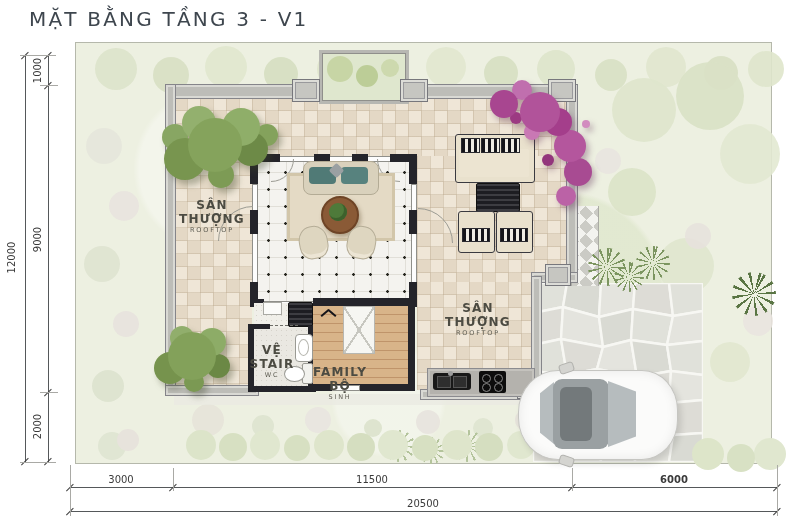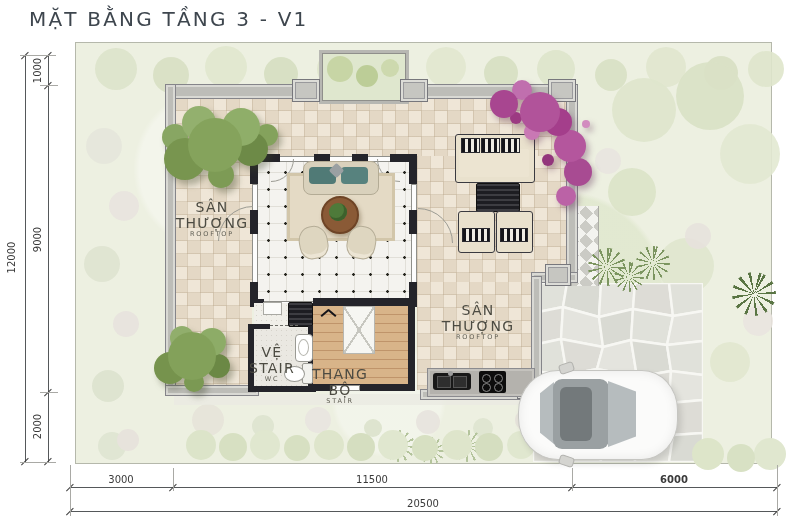--- a/index.html
+++ b/index.html
@@ -34,21 +34,21 @@
   .pillar{background:#c6c6c1;border:1px solid #77777c;box-shadow:inset 0 0 0 2px #dcdcd7, inset 0 0 0 3px #99999c;}
   .wallb{background:#24242a;}
   .glass{background:#fdfdfd;border:1px solid #8f8f8a;}
   .diamond{background:repeating-conic-gradient(from 45deg, #cbcbc5 0% 25%, #f3f3ef 25% 50%);
            background-size:14px 14px;border-left:1px solid #aaaaa4;border-right:1px solid #aaaaa4;}
   .palm{background:repeating-conic-gradient(from 10deg, #7c9560 0deg 7deg, rgba(0,0,0,0) 7deg 27deg);border-radius:50%;}
   .palmd{background:repeating-conic-gradient(from 25deg, #5a7544 0deg 8deg, rgba(0,0,0,0) 8deg 29deg);border-radius:50%;}
   .palml{background:repeating-conic-gradient(from 0deg, #b4c49c 0deg 8deg, rgba(0,0,0,0) 8deg 30deg);border-radius:50%;}
   
   .rl{text-align:center;color:#4c4b42;line-height:1.15;}
-  .rl .vi{font-size:14px;font-weight:normal;letter-spacing:1.2px;}
+  .rl .vi{font-size:12px;font-weight:bold;letter-spacing:1.2px;}
   .rl .en{font-size:6.5px;letter-spacing:1.8px;color:#5e5d53;}
   .dim{font-size:10px;color:#3a3a3a;text-align:center;}
   .dline{background:#55585a;}
   .tk{width:10px;height:1.4px;background:#3f3f3f;transform:rotate(-45deg);}
   .ext{background:#a9a9a5;}
   .arc{border:1.2px solid #9b9b93;border-radius:50%;background:transparent;}
   .xpanel{background:#f6f6f2;border:1px solid #b7b7b1;
         background-image:linear-gradient(to bottom right, transparent 48%, #c7c7c0 48% 52%, transparent 52%),
                          linear-gradient(to bottom left, transparent 48%, #c7c7c0 48% 52%, transparent 52%);}
   .stripes{background:repeating-linear-gradient(90deg,#15151a 0 3px,#efece4 3px 6px);border:1px solid #2a2a30;}
@@ -259,22 +259,22 @@
   </div>
   <div class="abs rl" style="left:428px;top:302px;width:100px;">
     <div class="vi">SÂN THƯỢNG</div>
     <div class="en">ROOFTOP</div>
   </div>
   <div class="abs rl" style="left:242px;top:344px;width:60px;">
     <div class="vi">VỆ STAIR</div>
     <div class="en">WC</div>
   </div>
   <div class="abs rl" style="left:300px;top:366px;width:80px;">
-    <div class="vi">THANG BỘ</div>
-    <div class="en">STAIR</div>
+    <div class="vi">FAMILY BỘ</div>
+    <div class="en">SINH</div>
   </div>
 
   <div class="abs dline" style="left:25px;top:55px;width:1px;height:407px;"></div>
   <div class="abs dline" style="left:48px;top:55px;width:1px;height:407px;"></div>
   <div class="abs tk" style="left:20px;top:55px;"></div>
   <div class="abs tk" style="left:20px;top:461px;"></div>
   <div class="abs tk" style="left:43px;top:55px;"></div>
   <div class="abs tk" style="left:43px;top:85px;"></div>
   <div class="abs tk" style="left:43px;top:392px;"></div>
   <div class="abs tk" style="left:43px;top:461px;"></div>

